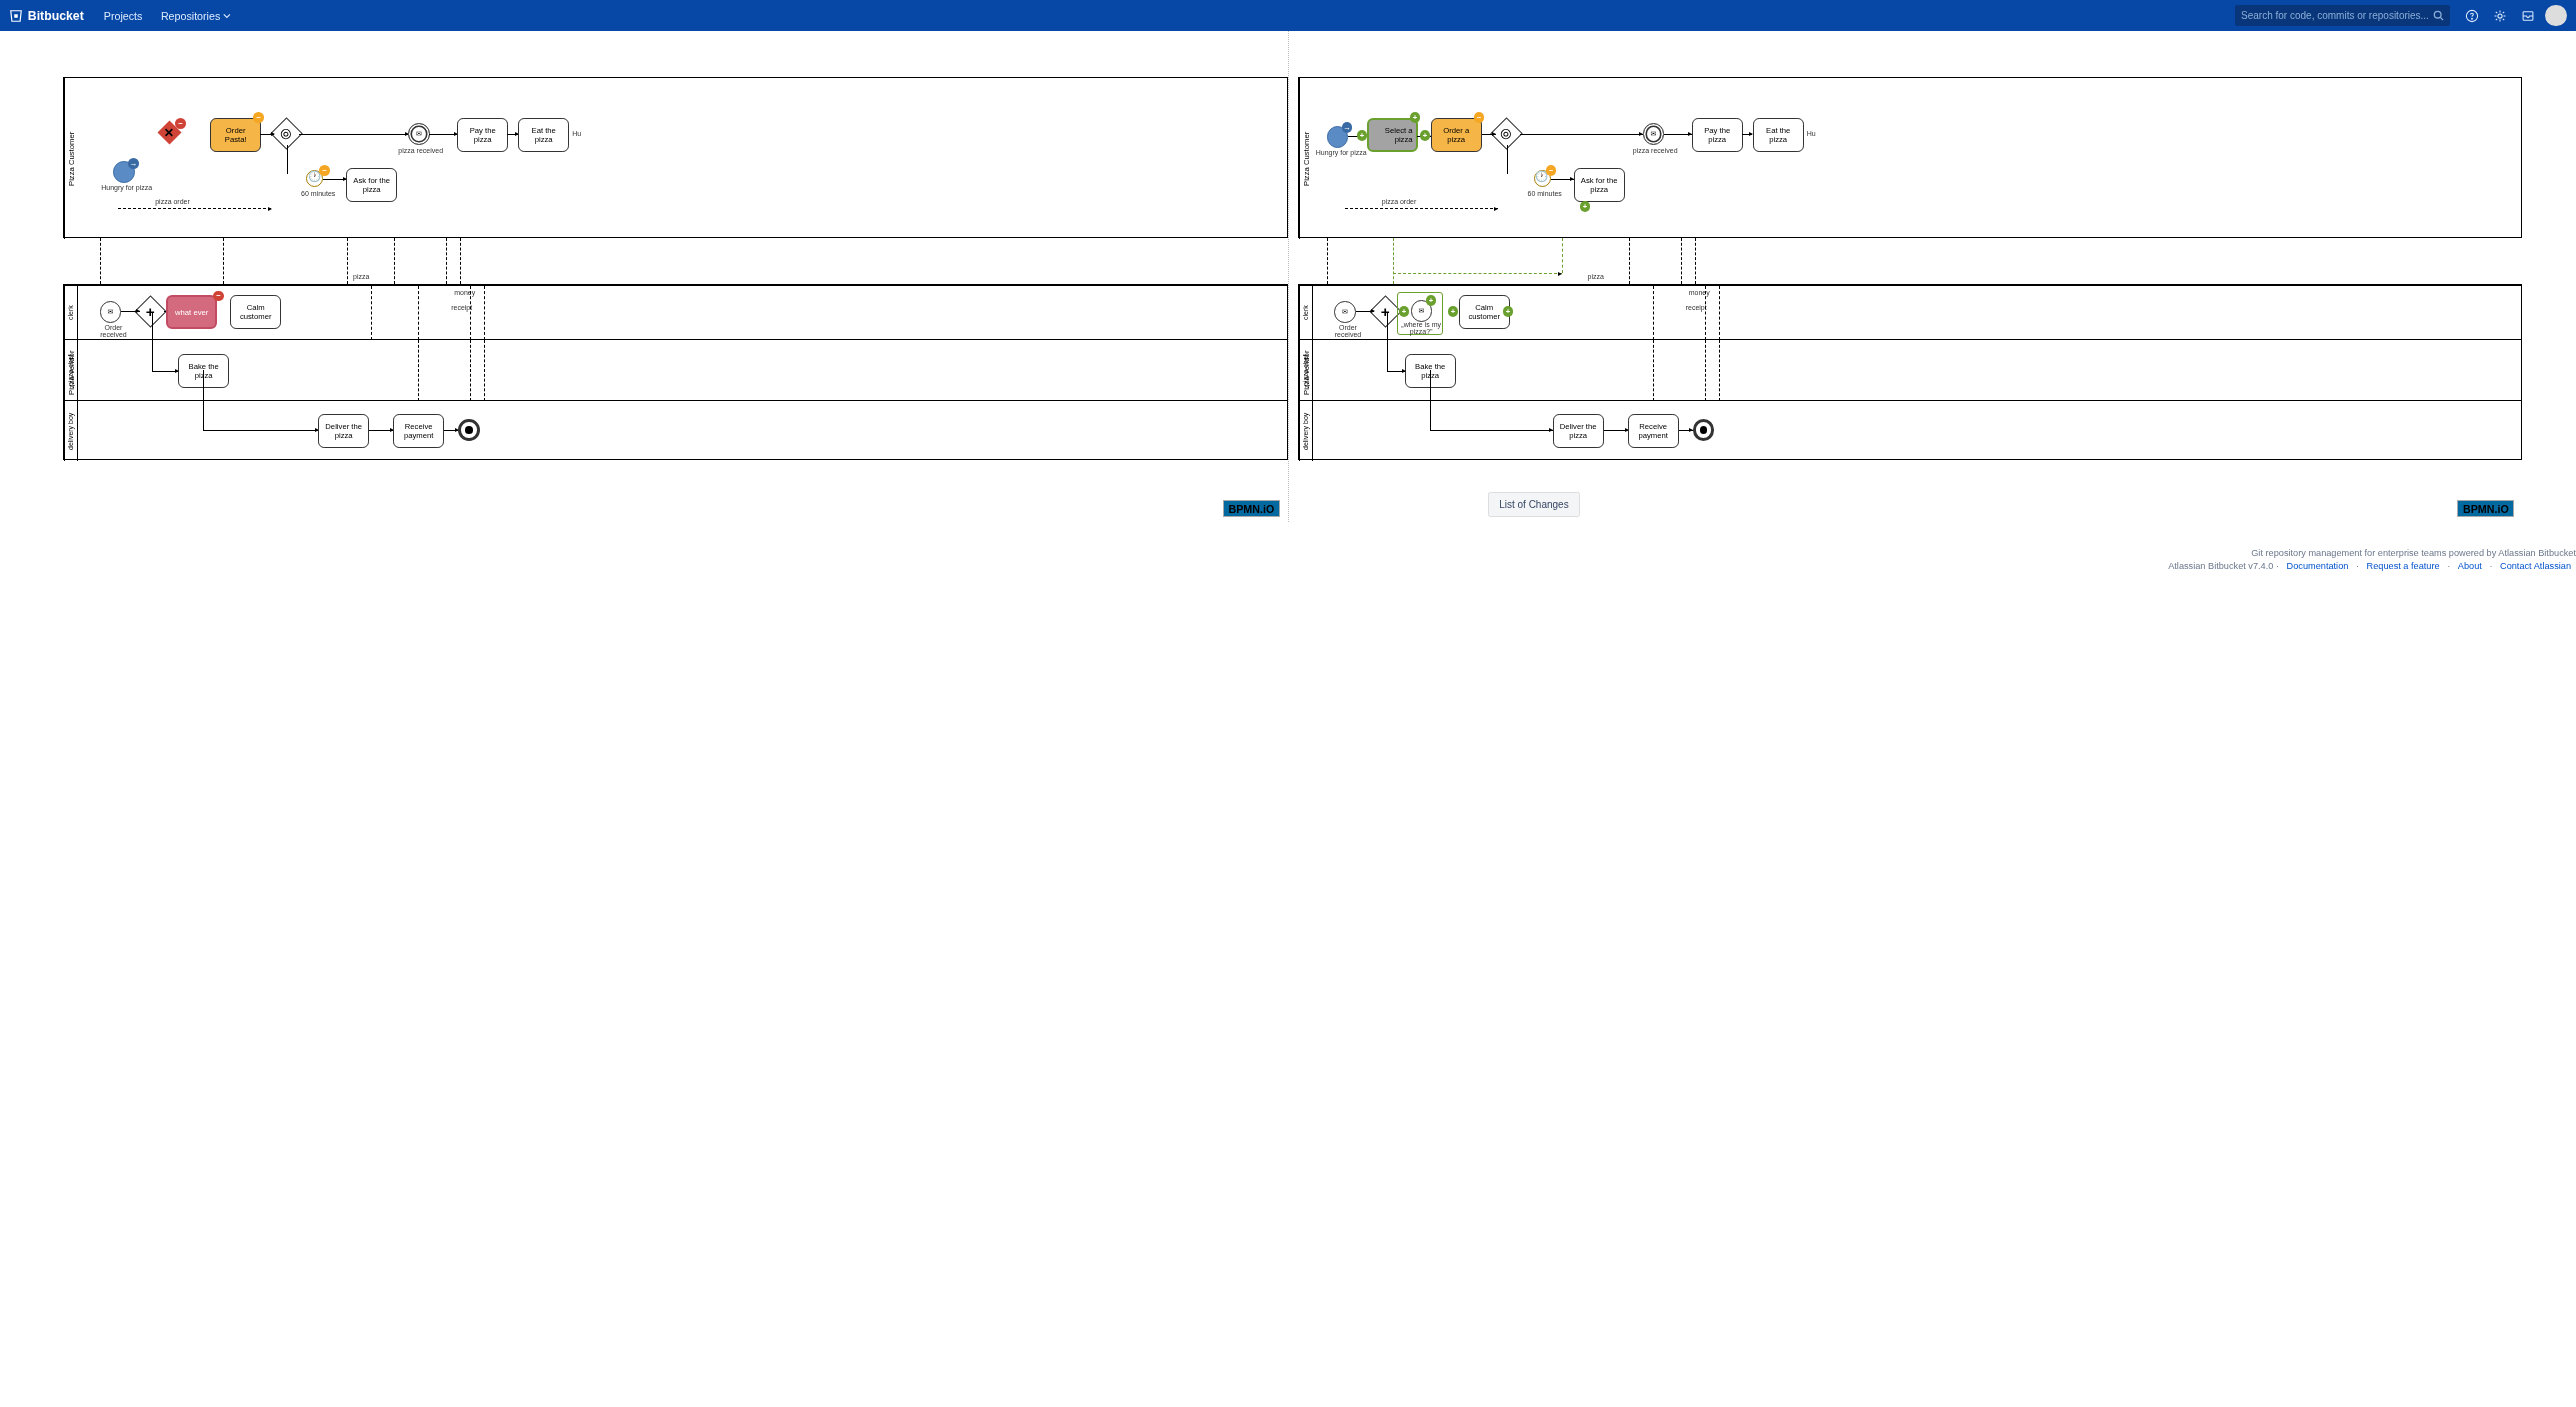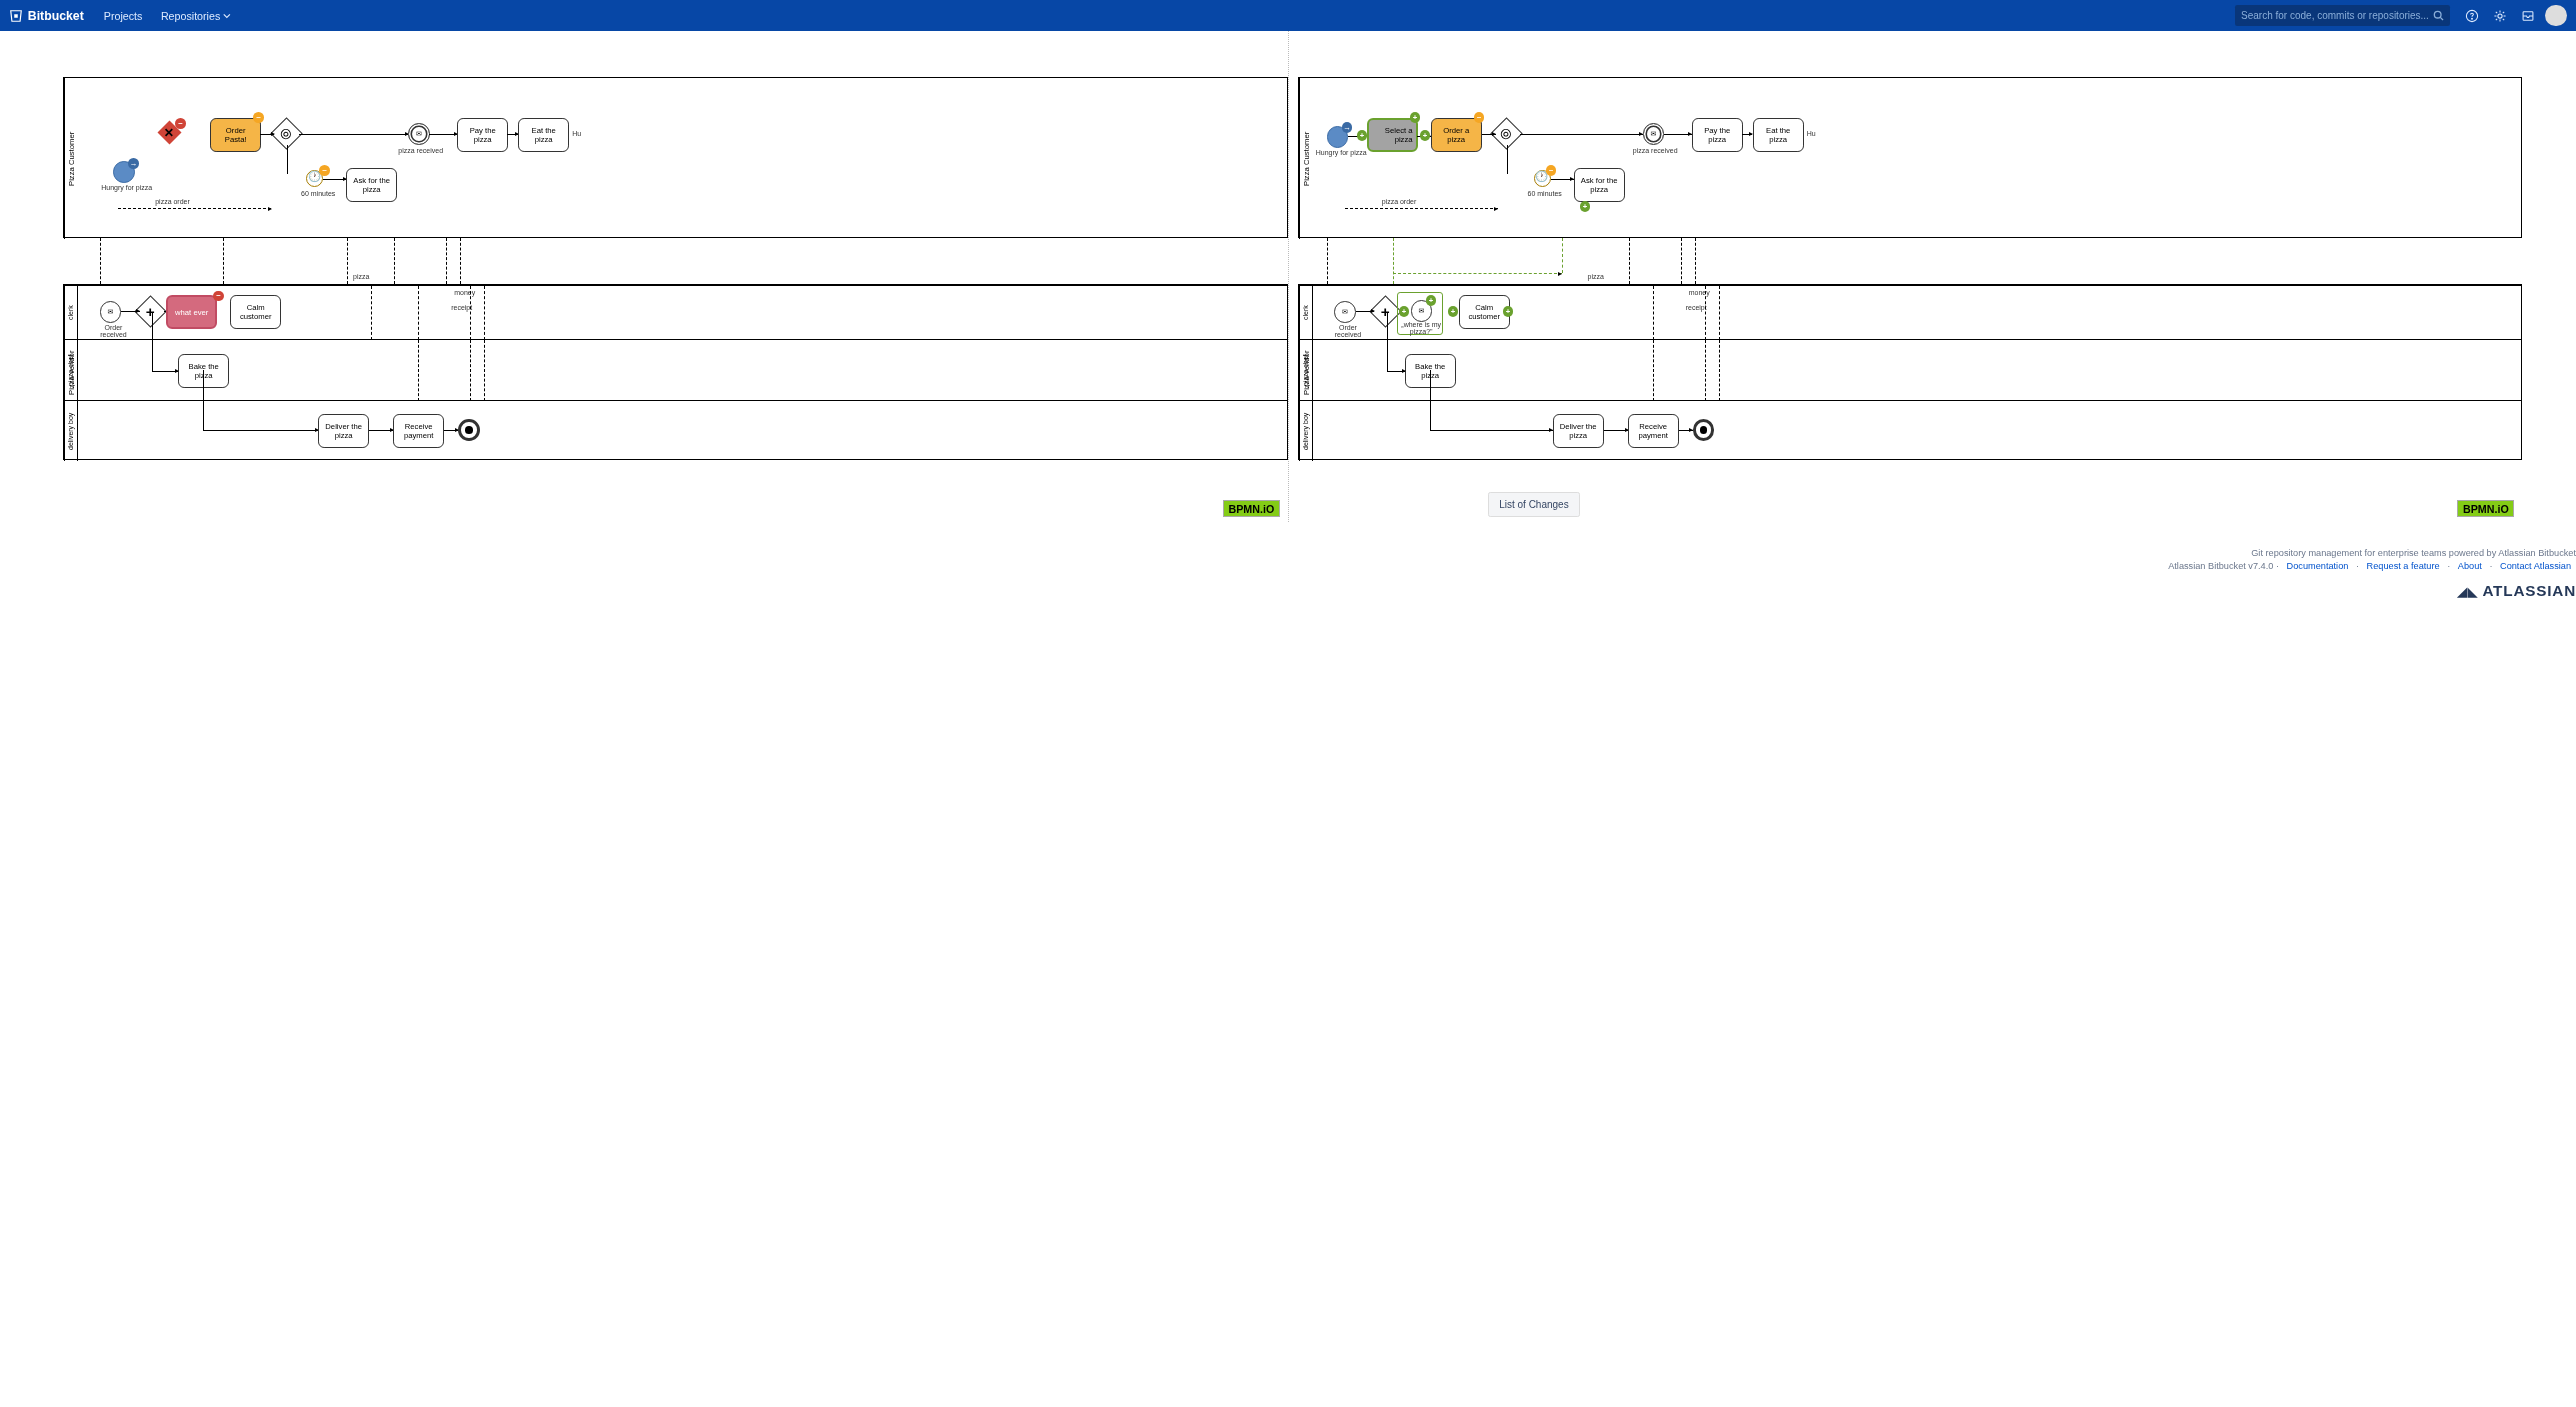--- a/index.html
+++ b/index.html
@@ -66,21 +66,21 @@
 .vline.dashed { background: transparent; border-left: 0.8px dashed #000; }
 
 
 .footer { text-align: right; color: #6b778c; font-size: 9.2px; padding: 23px 0 15.3px; }
 .footer-line { margin: 3.1px 0; }
 .footer a { color: #0052cc; text-decoration: none; margin: 0 5px; }
 .dot-sep { color: #6b778c; }
 .atlassian-logo { font-size: 15.3px; font-weight: 700; color: #253858; margin-top: 10.7px; letter-spacing: 0.8px; }
 
 
-.bpmn-logo { position: absolute; bottom: 4.6px; right: 7.7px; font-weight: 800; font-size: 10.7px; border: 0.8px solid #aaa; padding: 1.5px 4.6px; background: #84cc16; }
+.bpmn-logo { position: absolute; bottom: 4.6px; right: 7.7px; font-weight: 800; font-size: 10.7px; border: 0.8px solid #aaa; padding: 1.5px 4.6px; background: #0369a1; }
 .changes-btn { position: absolute; bottom: 4.6px; left: 199px; background: #f4f5f7; border: 0.8px solid #ddd; border-radius: 2.3px; padding: 6.1px 10.7px; font-size: 10px; color: #344563; cursor: pointer; margin-top: 44px; }
 
 .chev { width: 7.7px; height: 7.7px; display: inline-block; }
 </style>
 </head>
 <body>
 
 <div class="topbar">
   <div class="logo-area">
     <svg width="14" height="14" viewBox="0 0 24 24" fill="#fff">
@@ -360,17 +360,14 @@
     <span>Atlassian Bitbucket v7.4.0</span>
     <span class="dot-sep">·</span>
     <a>Documentation</a>
     <span class="dot-sep">·</span>
     <a>Request a feature</a>
     <span class="dot-sep">·</span>
     <a>About</a>
     <span class="dot-sep">·</span>
     <a>Contact Atlassian</a>
   </div>
-  <div class="atlassian-logo">
-    <span style="font-size:12.3px;">◢◣</span> <span>ATLASSIAN</span>
-  </div>
 </div>
 
 
 </body></html>

